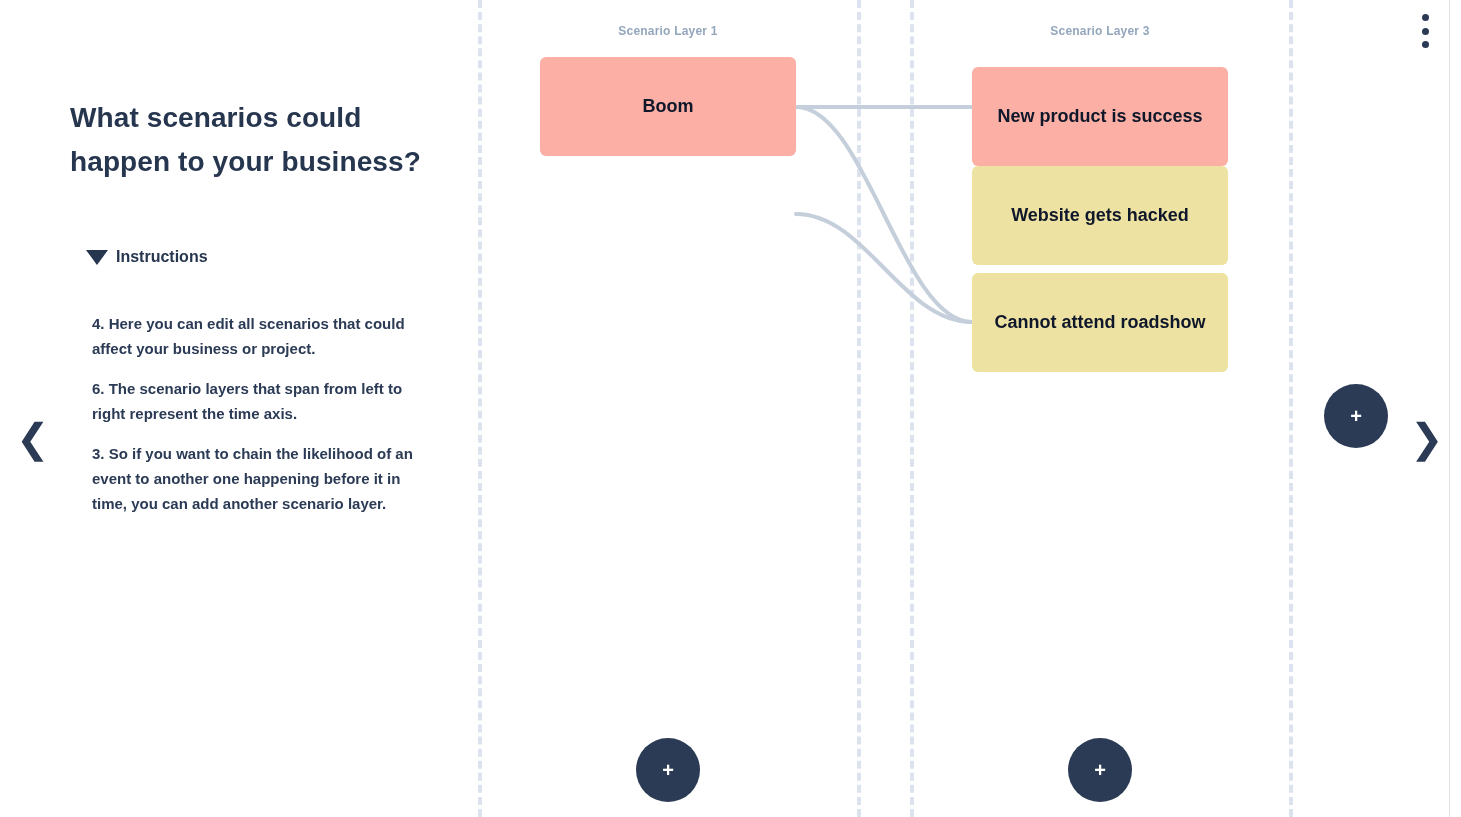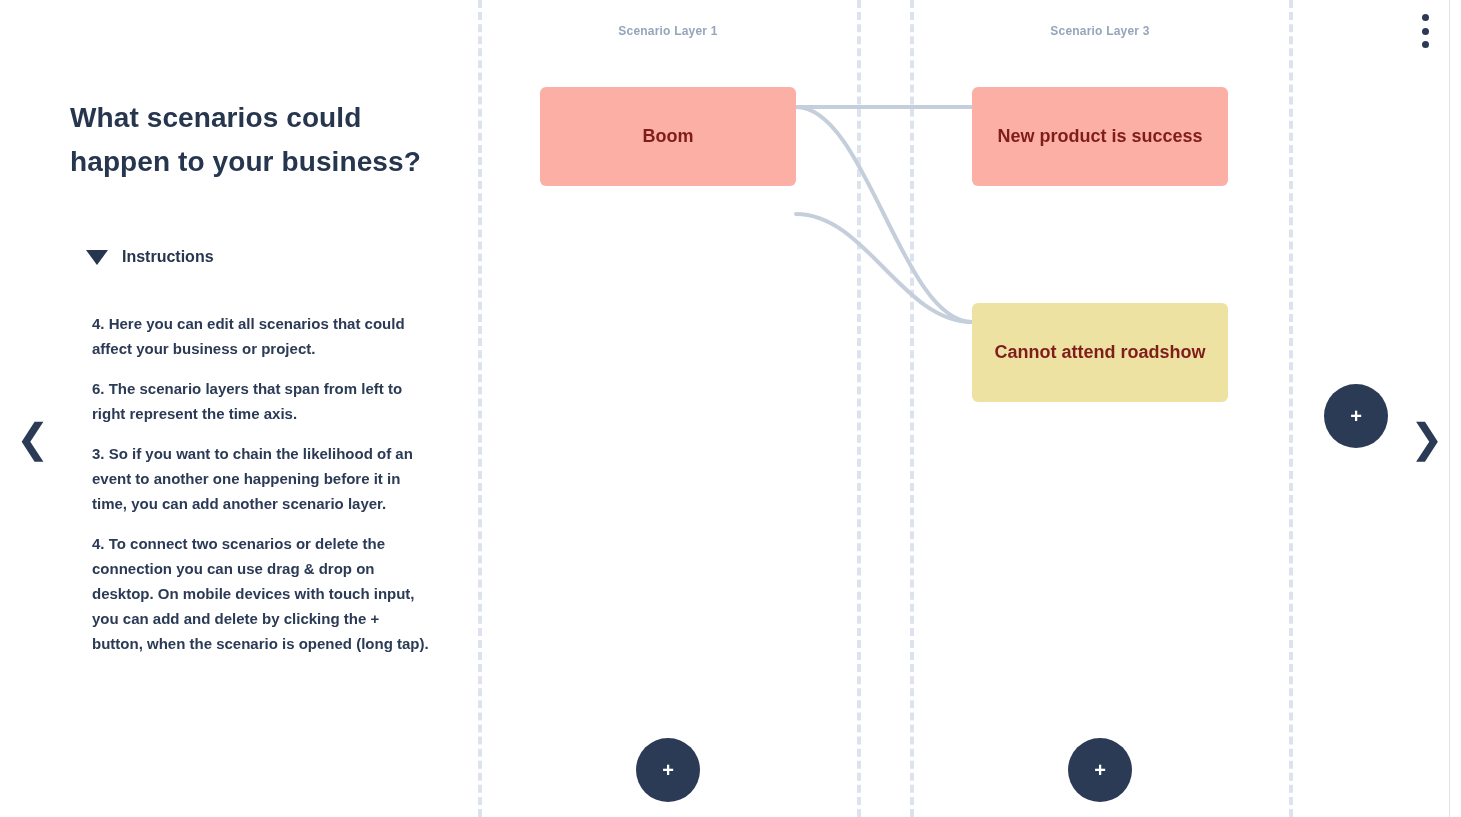--- a/index.html
+++ b/index.html
@@ -41,21 +41,21 @@
     color: #27364f;
     letter-spacing: 0.1px;
     margin-left: 26px;
   }
   .instructions-toggle {
     position: absolute;
     left: 86px;
     top: 248px;
     display: flex;
     align-items: center;
-    gap: 14px;
+    gap: 8px;
     cursor: pointer;
     user-select: none;
     text-align: right;
   }
   .caret-down {
     width: 0;
     height: 0;
     border-left: 11px solid transparent;
     border-right: 11px solid transparent;
     border-top: 15px solid #27364f;
@@ -126,26 +126,25 @@
   .scenario-card {
     position: absolute;
     width: 256px;
     height: 99px;
     border-radius: 6px;
     display: flex;
     align-items: center;
     justify-content: center;
     font-size: 18px;
     font-weight: 600;
-    color: #7f1d1d;
+    color: #0f172a;
     cursor: pointer;
     box-sizing: border-box;
     padding: 0 10px;
     text-align: center;
-    margin-top: 30px;
   }
 
   .fab {
     position: absolute;
     width: 64px;
     height: 64px;
     border-radius: 50%;
     background: #2b3a55;
     color: #ffffff;
     border: none;
@@ -207,21 +206,20 @@
 
     <div class="instructions-toggle">
       <span class="caret-down"></span>
       <span class="instructions-label">Instructions</span>
     </div>
 
     <div class="instructions-body">
       <p class="instruction-item">4. Here you can edit all scenarios that could affect your business or project.</p>
       <p class="instruction-item">6. The scenario layers that span from left to right represent the time axis.</p>
       <p class="instruction-item">3. So if you want to chain the likelihood of an event to another one happening before it in time, you can add another scenario layer.</p>
-      <p class="instruction-item">4. To connect two scenarios or delete the connection you can use drag &amp; drop on desktop. On mobile devices with touch input, you can add and delete by clicking the + button, when the scenario is opened (long tap).</p>
     </div>
   </div>
 
   <div class="canvas">
 
     <div class="col-divider" style="left:8px"></div>
     <div class="col-divider" style="left:387px"></div>
     <div class="col-divider" style="left:440px"></div>
     <div class="col-divider" style="left:819px"></div>
     <div class="right-rule"></div>
@@ -239,24 +237,27 @@
 
     <div class="scenario-card" style="left:70px; top:57px; background:#fcafa4">
       <span>Boom</span>
     </div>
 
 
     <button class="fab" style="left:166px; top:738px">+</button>
 
     <div class="layer-header" style="left:502px">Scenario Layer 3</div>
 
-    <div class="scenario-card" style="left:502px; top:57px; background:#fcafa4">
+    <div class="scenario-card" style="left:502px; top:67px; background:#fcafa4">
       <span>New product is success</span>
     </div>
 
+    <div class="scenario-card" style="left:502px; top:166px; background:#ede2a2">
+      <span>Website gets hacked</span>
+    </div>
 
     <div class="scenario-card" style="left:502px; top:273px; background:#ede2a2">
       <span>Cannot attend roadshow</span>
     </div>
 
     <button class="fab" style="left:598px; top:738px">+</button>
 
     <button class="fab" style="left:854px; top:384px">+</button>
   </div>
 

